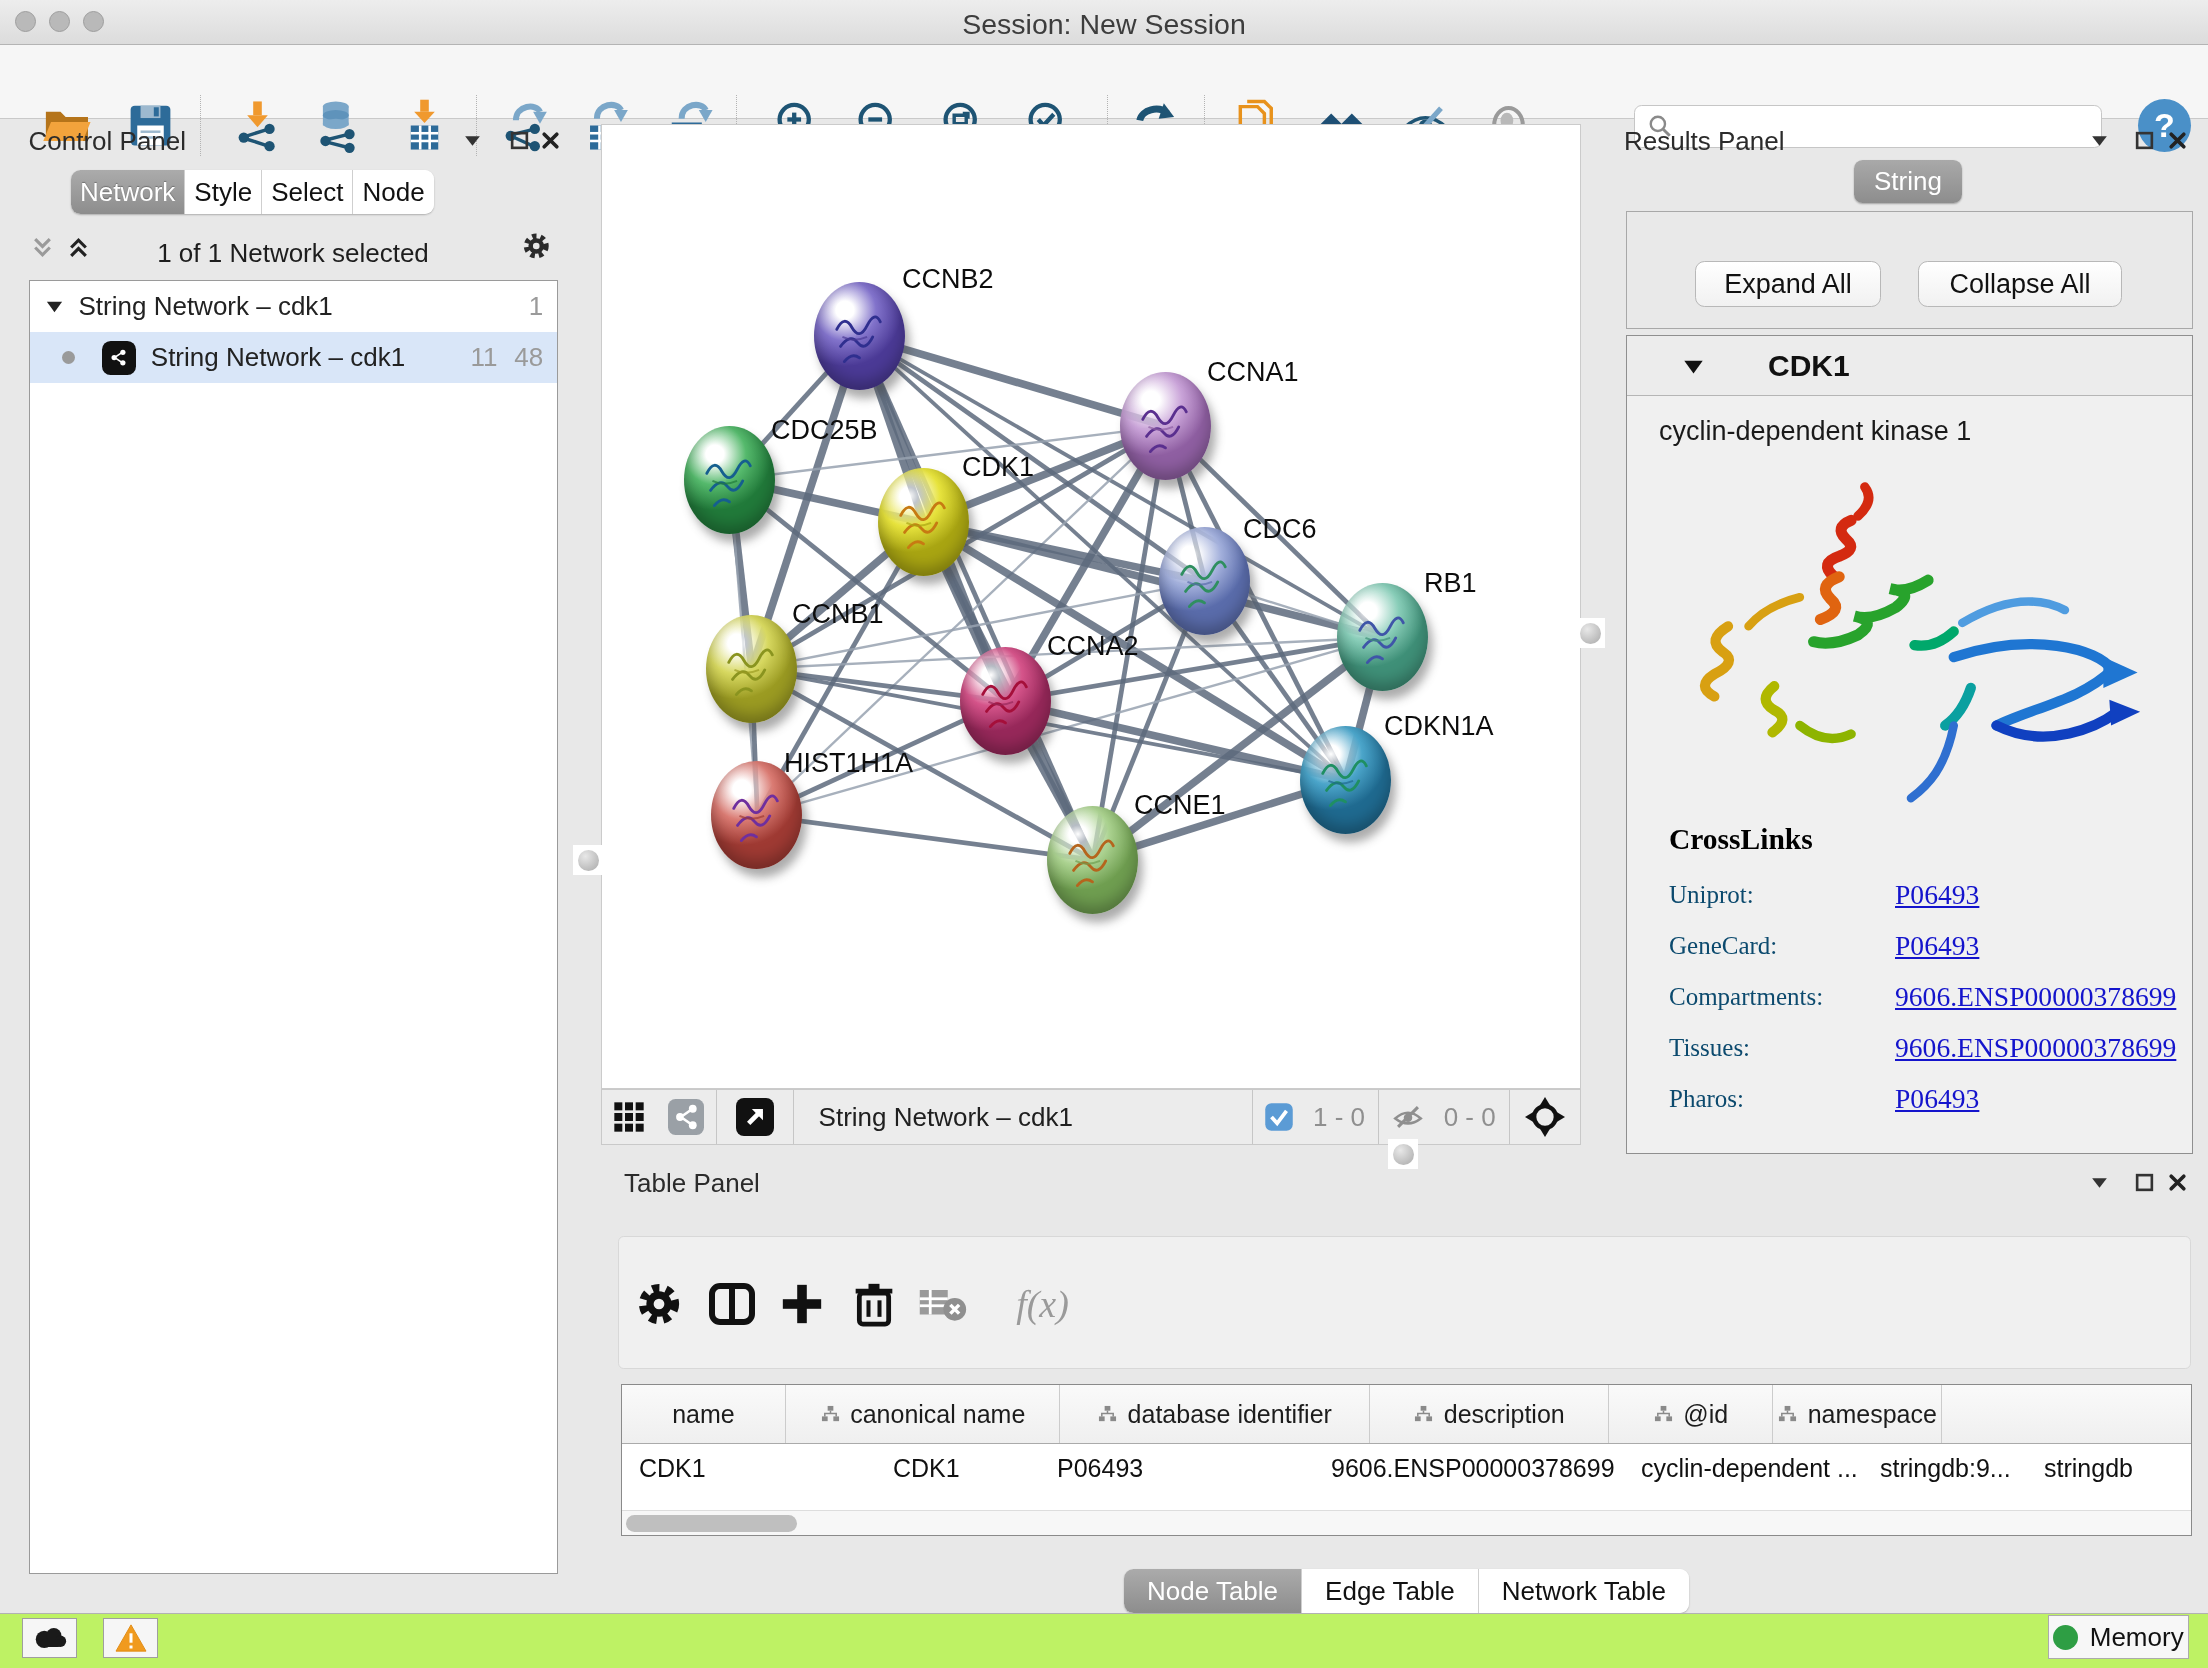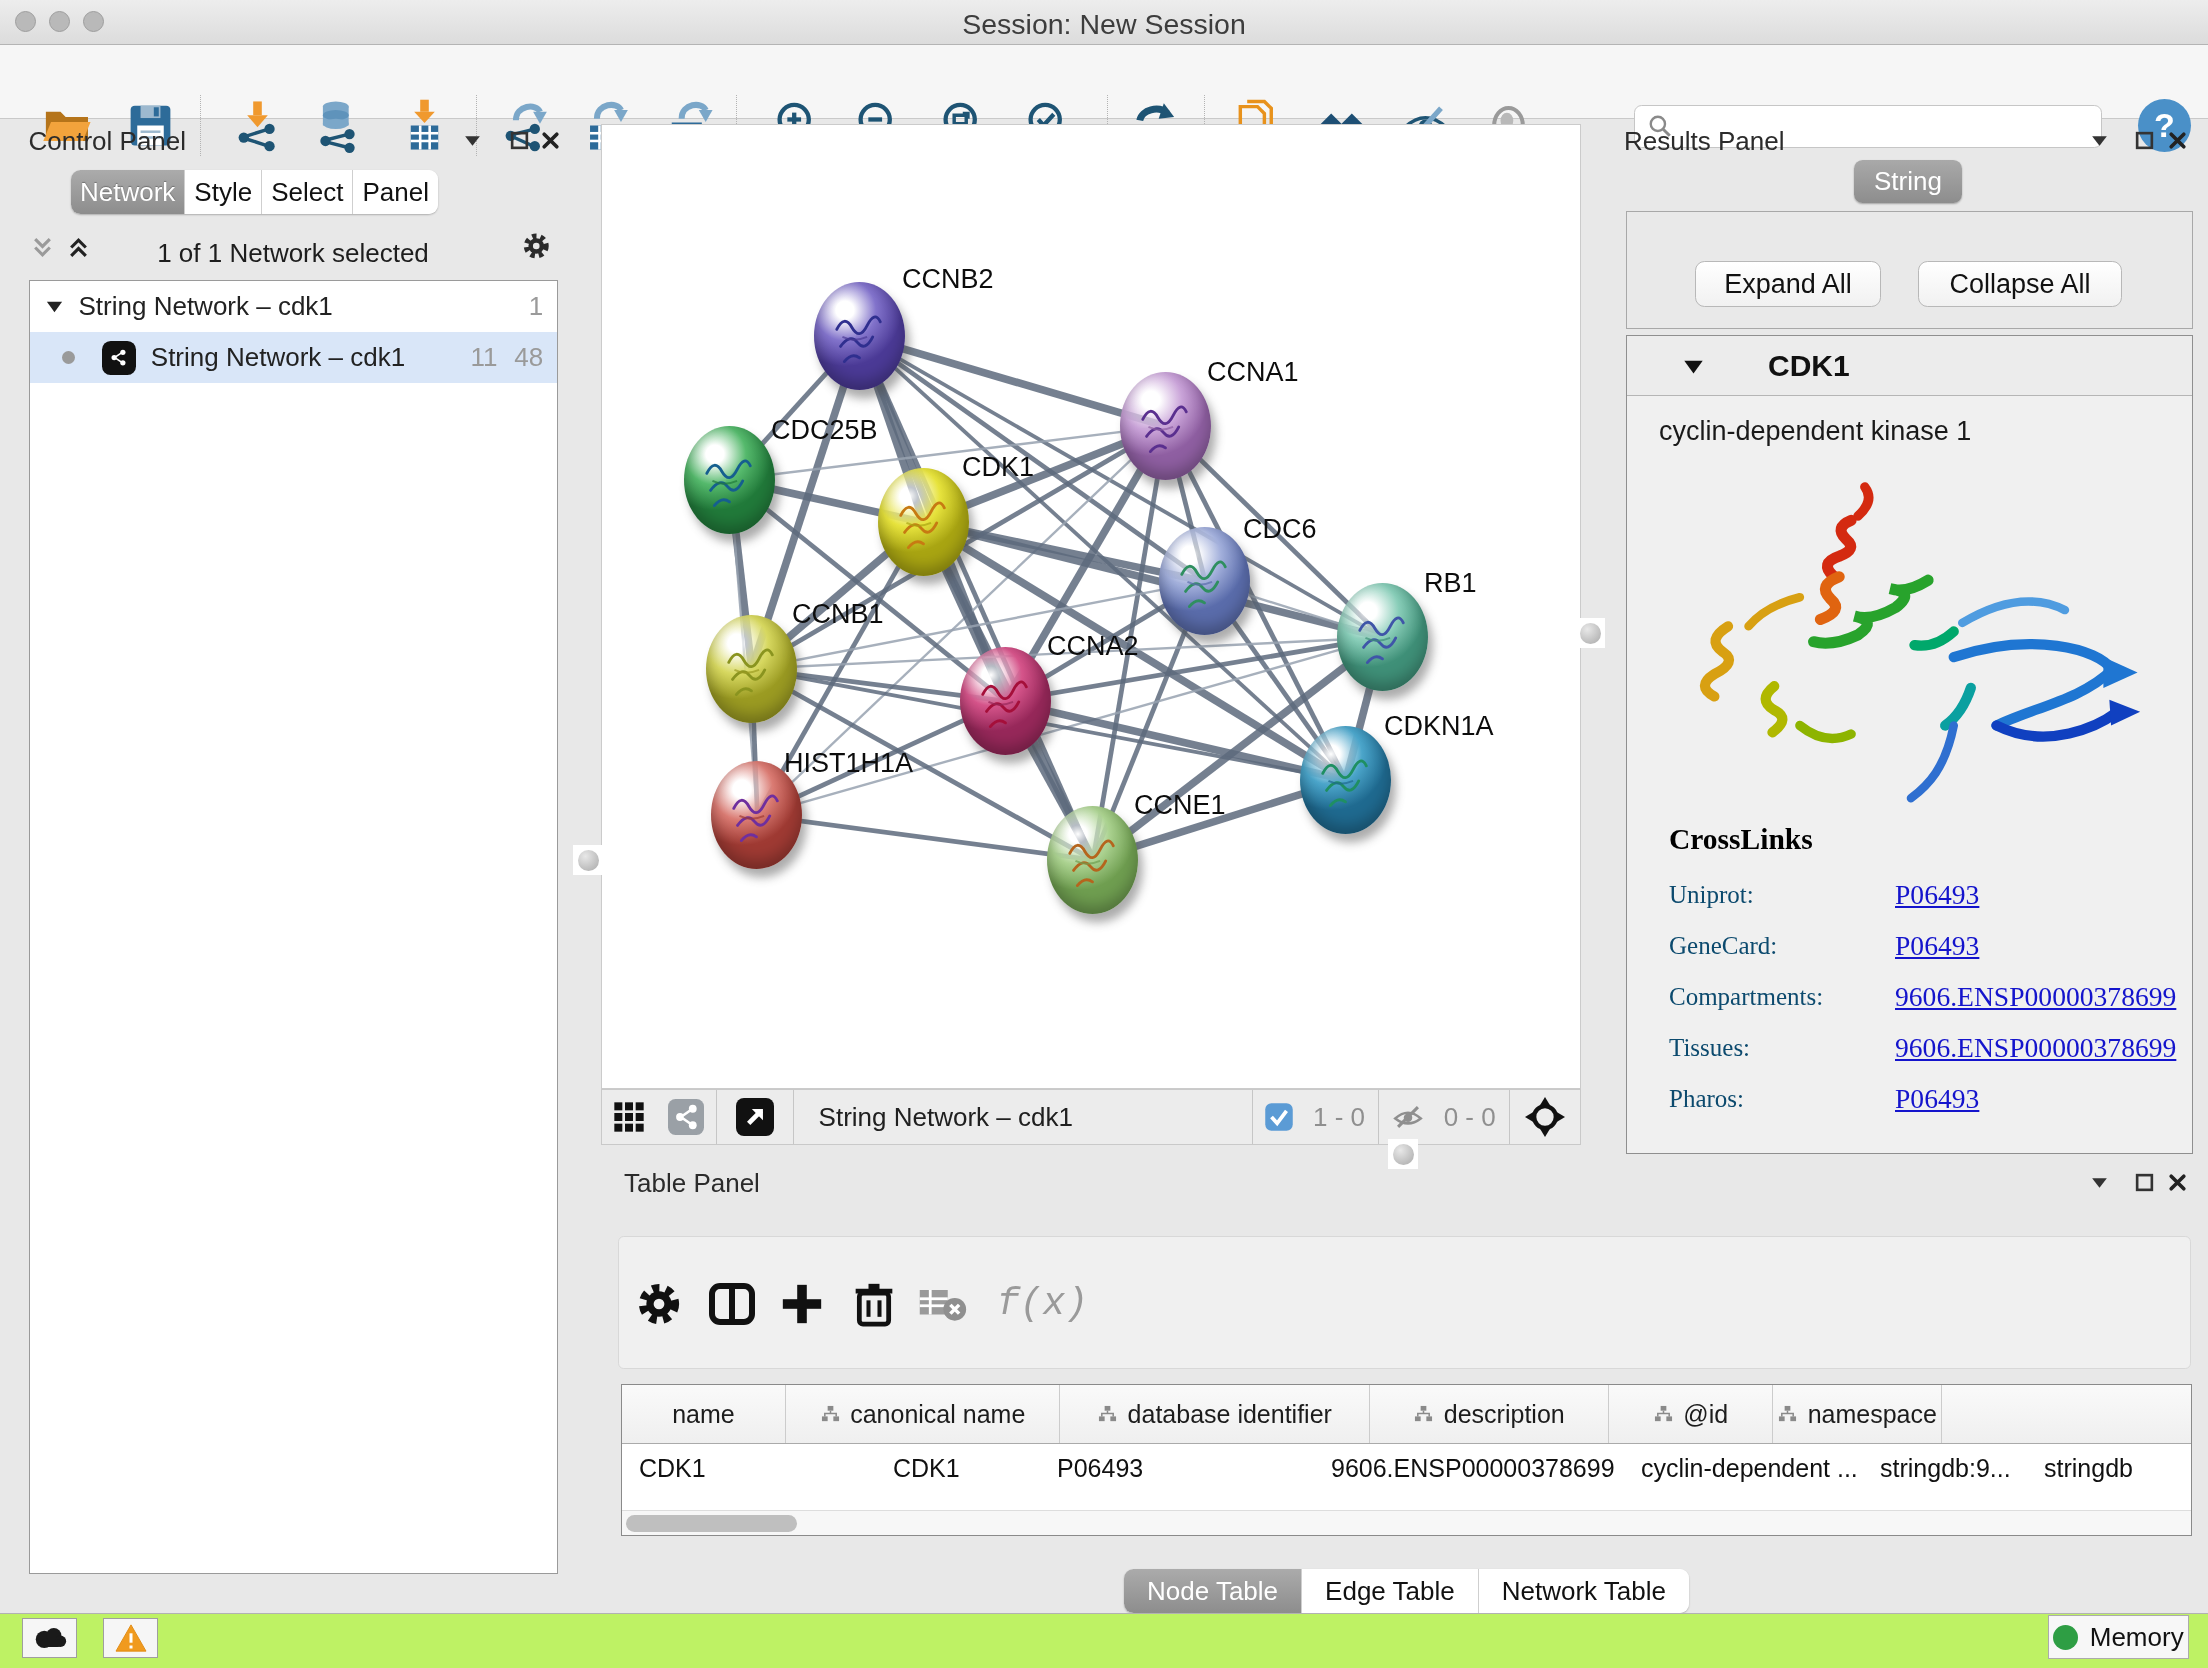--- a/index.html
+++ b/index.html
@@ -85,21 +85,21 @@
   .cl-head { font-size:29.5px; font-weight:bold; color:#000; margin-bottom:13.3px; }
   .cl-row { display:flex; height:51px; align-items:center; }
   .cl-label { width:226px; font-size:25px; color:#0c4a6e; }
   .cl-link { font-size:27.6px; color:#1414cc; text-decoration:underline; }
 
   
   .tp-toolbar { position:absolute; left:618px; top:1236px; width:1573px; height:133px;
     background:#f0f0f0; border:1px solid #d8d8d8; border-radius:5.7px; }
   .tp-tool { position:absolute; top:36px; width:61px; height:61px; display:flex;
     align-items:center; justify-content:center; }
-  .fx-label { font-family:Liberation Mono, monospace; font-style:italic; font-size:38px; color:#9a9a9a; }
+  .fx-label { font-family:Liberation Serif, serif; font-style:italic; font-size:38px; color:#9a9a9a; }
   .tp-table { position:absolute; left:621px; top:1384px; width:1571px; height:152px;
     background:#fff; border:1.9px solid #8a8a8a; overflow:hidden; }
   .tp-header { display:flex; height:59px; background:linear-gradient(#fafafa,#efefef);
     border-bottom:1px solid #aaa; }
   .th-cell { display:flex; align-items:center; justify-content:center; gap:9.5px;
     border-right:1px solid #ccc; font-size:25px; color:#1c1c1c; overflow:hidden; flex:none; }
   .tp-row { display:flex; height:49px; }
   .td-cell { display:flex; align-items:center; padding-left:17px; font-size:25px; color:#111;
     overflow:hidden; white-space:nowrap; flex:none; }
   .tp-hscroll { position:absolute; left:0; bottom:0; width:100%; height:25px; background:#f7f7f7;
@@ -335,21 +335,21 @@
   <div class="ph-icon" style="left:536px; top:126px">
     <svg width="21" height="21" viewBox="0 0 20 20">
         <path d="M4 4 L16 16 M16 4 L4 16" stroke="#222" stroke-width="3.5" stroke-linecap="round"></path>
       </svg>
   </div>
 
   <div class="cp-tabs">
     <div class="cp-tab sel">Network</div>
     <div class="cp-tab">Style</div>
     <div class="cp-tab">Select</div>
-    <div class="cp-tab">Panel</div>
+    <div class="cp-tab">Node</div>
   </div>
 
   <div class="cp-statusrow">
     <div class="ph-icon" style="left:0px; top:5.7px">
       <svg width="25" height="25" viewBox="0 0 24 24">
           <path d="M5 4 l7 7 l7 -7 M5 12 l7 7 l7 -7" fill="none" stroke="#9a9a9a" stroke-width="3"></path>
         </svg>
     </div>
     <div class="ph-icon" style="left:36px; top:5.7px">
       <svg width="25" height="25" viewBox="0 0 24 24">

